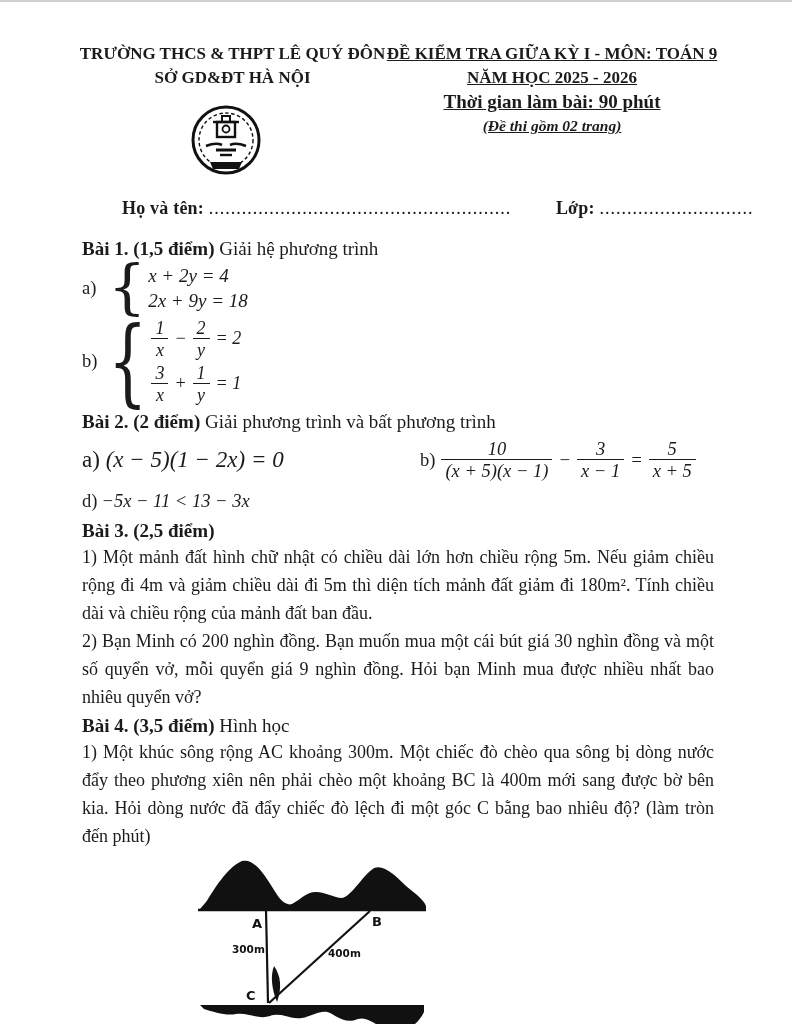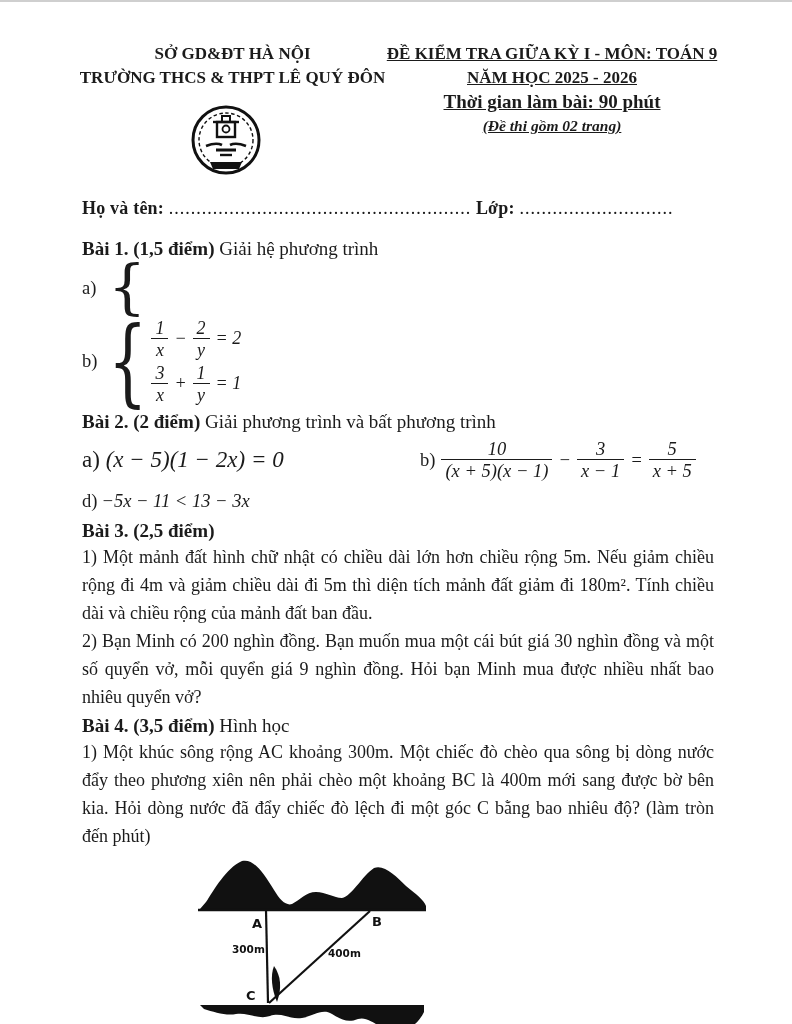--- a/index.html
+++ b/index.html
@@ -11,21 +11,21 @@
   }
   
   .hdr-left{position:absolute;left:70px;top:40px;width:325px;text-align:center;font-weight:bold;font-size:17px;line-height:24px;}
   .hdr-right{position:absolute;left:368px;top:40px;width:368px;text-align:center;font-weight:bold;text-decoration:underline;}
   .hdr-right .l1,.hdr-right .l2{font-size:17px;line-height:24px;}
   .hdr-right .l3{font-size:19px;line-height:24px;}
   .hdr-right .l4{font-size:15.5px;line-height:23px;font-style:italic;}
   .logo{position:absolute;left:186px;top:100px;width:80px;height:80px;}
   
   .nameline{position:absolute;left:82px;top:196px;width:640px;font-size:18px;letter-spacing:.2px;white-space:nowrap;}
-  .nameline .lbl{font-weight:bold;}
+  .nameline .lbl{font-weight:bold;margin-left:40px;}
   .nameline .dots{letter-spacing:1px;}
   
   .main{position:absolute;left:82px;top:232px;width:632px;}
   .prob-head{font-size:19px;line-height:24px;margin-top:3px;}
   .bold{font-weight:bold;}
   .math{font-style:italic;}
   .plabel{font-style:normal;}
   
   .sys{display:flex;align-items:center;}
   .sys .plab{width:26px;font-size:18.5px;flex:none;}
@@ -55,22 +55,22 @@
   .fig{margin:6px 0 0 110px;width:240px;height:176px;}
   .fig svg{display:block;}
   .figtxt{font-family:"DejaVu Sans", sans-serif;font-weight:bold;}
 </style>
 </head>
 <body>
 
 <div class="page">
 
   <div class="hdr-left">
+    <div>TRƯỜNG THCS &amp; THPT LÊ QUÝ ĐÔN</div>
     <div>SỞ GD&amp;ĐT HÀ NỘI</div>
-    <div>TRƯỜNG THCS &amp; THPT LÊ QUÝ ĐÔN</div>
   </div>
 
   <div class="hdr-right">
     <div class="l1">ĐỀ KIỂM TRA GIỮA KỲ I - MÔN: TOÁN 9</div>
     <div class="l2">NĂM HỌC 2025 - 2026</div>
     <div class="l3">Thời gian làm bài: 90 phút</div>
     <div class="l4">(Đề thi gồm 02 trang)</div>
   </div>
 
   <div class="logo">
@@ -98,20 +98,24 @@
 
   <div class="main">
 
     <div class="prob-head">
       <span class="bold">Bài 1. (1,5 điểm)</span><span> Giải hệ phương trình</span>
     </div>
 
     <div class="sys sys-a">
       <span class="plab">a)</span>
       <span class="brace">{</span>
+      <span class="eqs">
+        <span class="eq">x + 2y = 4</span>
+        <span class="eq">2x + 9y = 18</span>
+      </span>
     </div>
 
     <div class="sys sys-b">
       <span class="plab">b)</span>
       <span class="brace">{</span>
       <span class="eqs">
         <span class="eq-row">
           <span class="frac">
               <span class="num">1</span>
               <span class="den">x</span>

